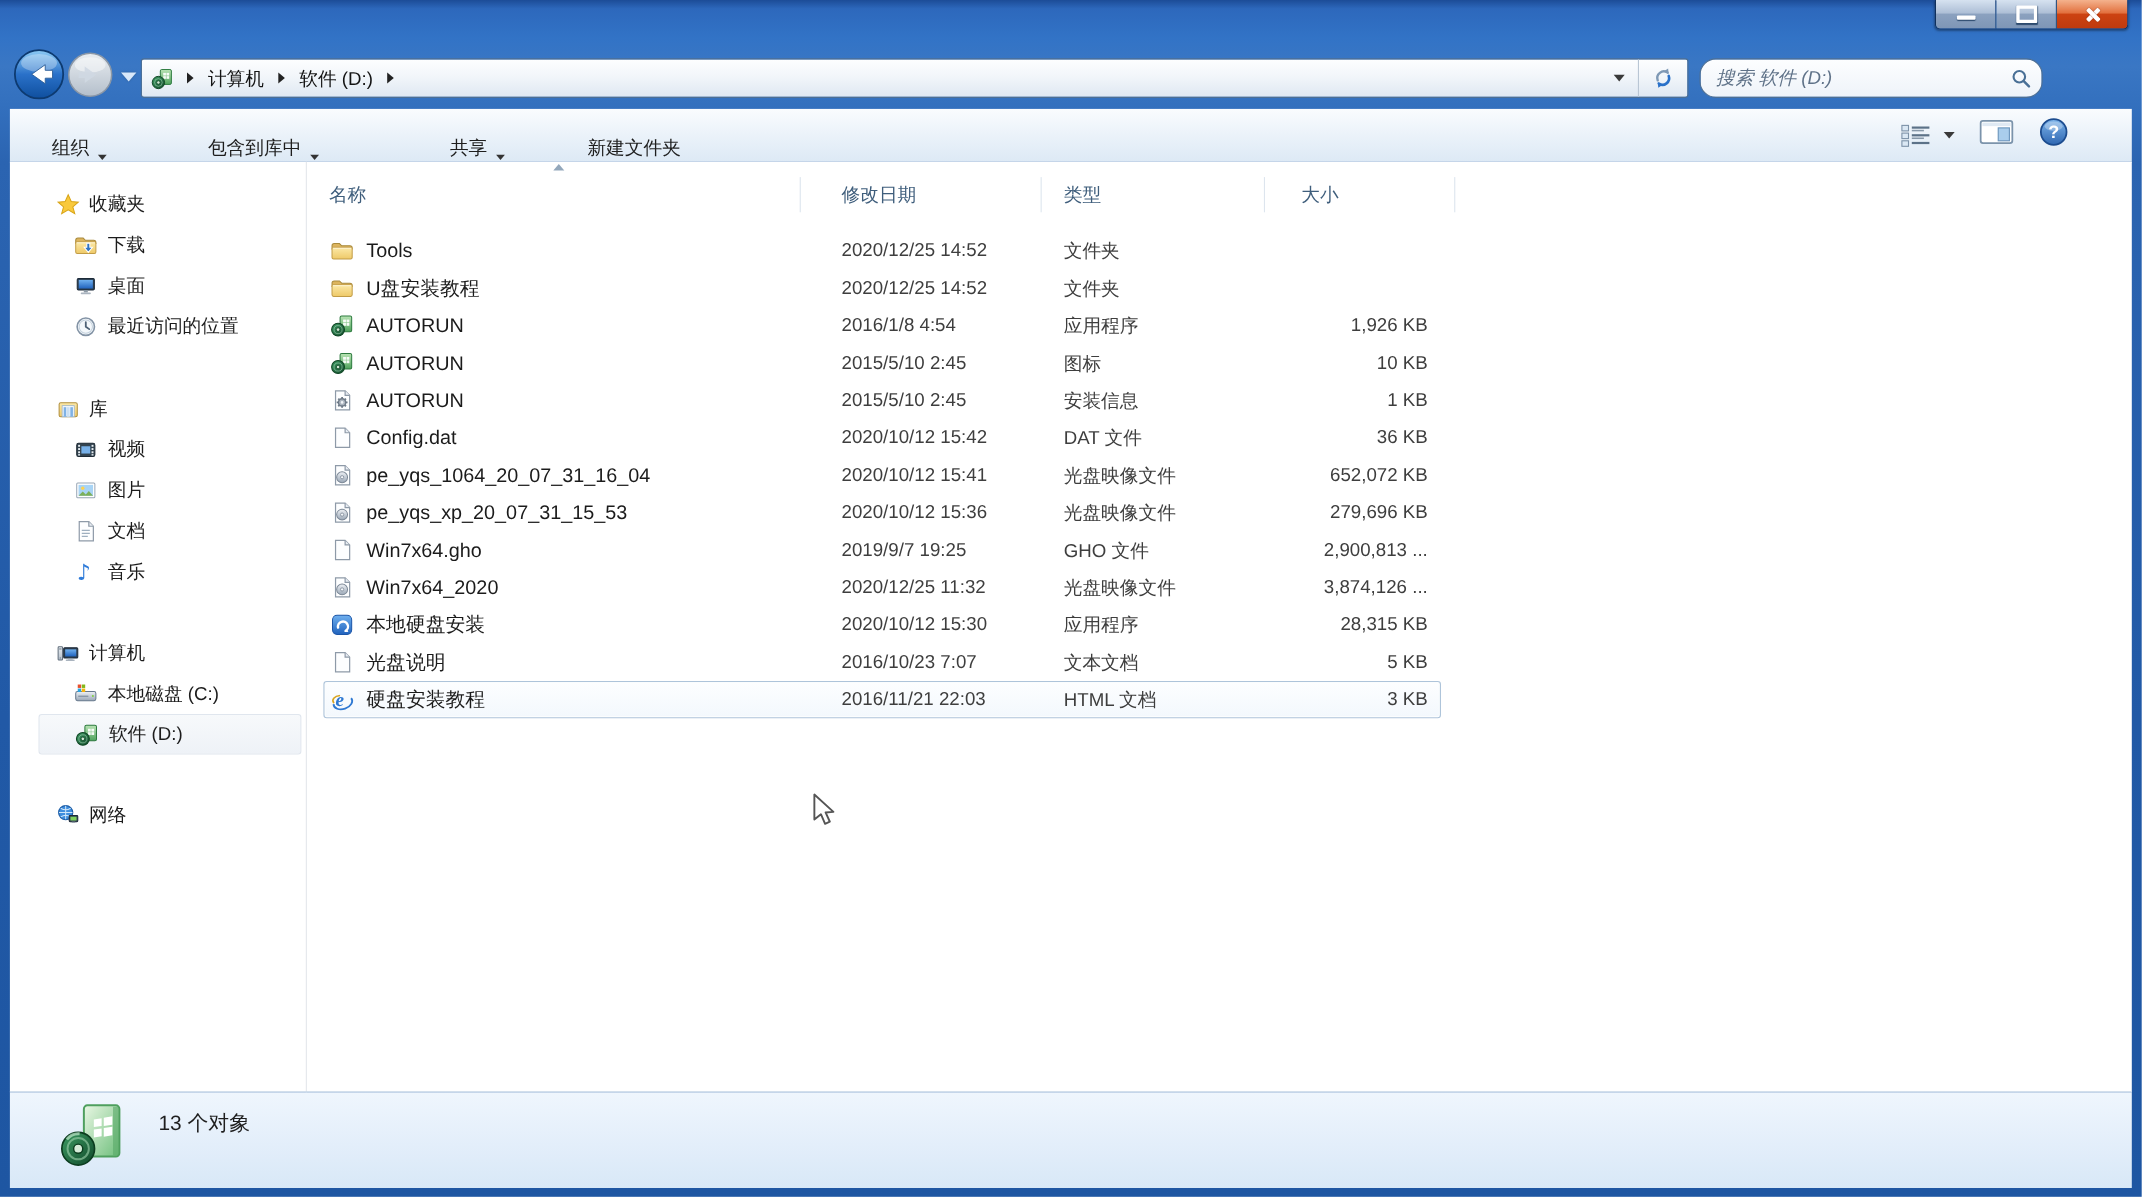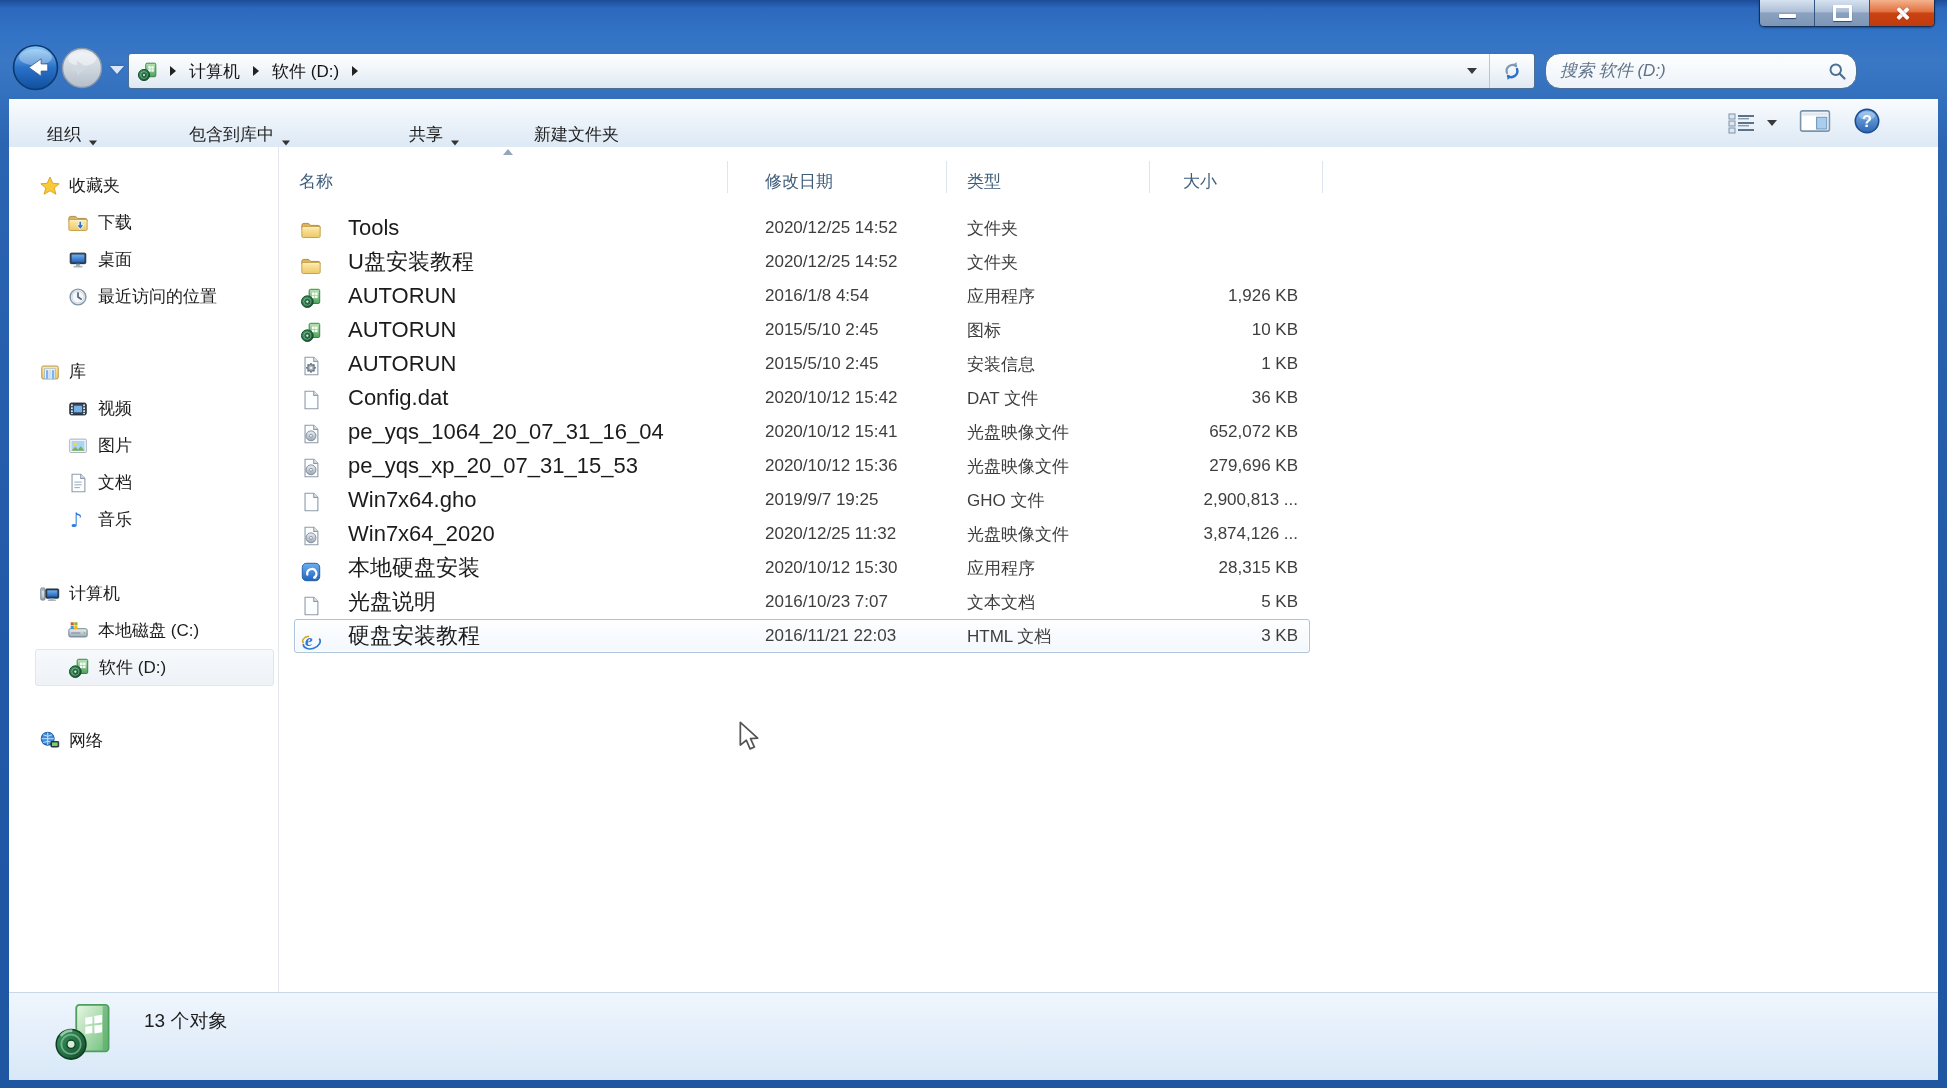--- a/index.html
+++ b/index.html
@@ -46,39 +46,39 @@
   .toolbar{position:absolute;top:99px;left:9px;right:9px;height:48px;
     background:linear-gradient(180deg,#fafcfe 0%,#ecf3fa 45%,#dde9f5 100%);
     border-bottom:1px solid #b9c9dc;}
   .tbtn{position:absolute;top:0;height:47px;display:flex;align-items:flex-end;gap:7px;font-size:17px;color:#1e1e1e;padding:0 8px;border-radius:3px;cursor:default;}
   .tbtn .caret-down{border-top-color:#333;transform:scale(.8);}
   .tool-right{position:absolute;top:0;height:47px;display:flex;align-items:center;}
   
   .main{position:absolute;top:147px;left:9px;right:9px;bottom:95px;background:#fff;display:flex;}
   .sidebar{width:270px;box-sizing:border-box;border-right:1px solid #e4e7ec;padding-top:20px;flex:0 0 270px;}
   .sb-section{margin-bottom:0;}
-  .sb-head{display:flex;align-items:center;gap:8px;height:37px;padding-left:30px;font-size:17px;color:#1c1c1c;cursor:default;}
+  .sb-head{display:flex;align-items:center;gap:8px;height:37px;padding-left:42px;font-size:17px;color:#1c1c1c;cursor:default;}
   .sb-item{display:flex;align-items:center;gap:9px;height:37px;padding-left:58px;font-size:17px;color:#1c1c1c;cursor:default;border-radius:3px;margin:0 4px 0 26px;padding-left:32px;}
   .sb-item.selected{background:linear-gradient(180deg,#f7f9fb,#eef2f7);border:1px solid #e0e6ee;height:35px;}
   .gap38{height:38px;} .gap37{height:37px;} .gap36{height:36px;}
   .filearea{flex:1 1 auto;position:relative;}
   
   .colheads{position:absolute;top:14px;left:0;right:0;height:32px;display:flex;font-size:17px;color:#3f5e7c;}
-  .ch{box-sizing:border-box;border-right:1px solid #dde5ee;display:flex;align-items:flex-end;position:relative;cursor:default;}
+  .ch{box-sizing:border-box;border-right:1px solid #dde5ee;display:flex;align-items:center;position:relative;cursor:default;}
   .ch-name{flex:0 0 449px;padding-left:20px;}
   .ch-date{flex:0 0 219px;padding-left:37px;}
   .ch-type{flex:0 0 203px;padding-left:20px;}
   .ch-size{flex:0 0 173px;padding-left:33px;}
   .ch-fill{flex:1 1 auto;border-right:none;}
   .sortmark{position:absolute;top:-12px;left:224px;width:0;height:0;border-bottom:6px solid #93a7bb;border-left:5px solid transparent;border-right:5px solid transparent;}
   
   .rows{position:absolute;top:64px;left:15px;}
   .frow{display:flex;align-items:center;height:34px;width:1016px;box-sizing:border-box;border:1px solid transparent;border-radius:3px;cursor:default;}
   .frow.selected{border-color:#aec4da;background:linear-gradient(180deg,#fdfeff,#f3f8fd);box-shadow:inset 0 0 0 1px #fbfdfe;}
-  .c-name{flex:0 0 433px;display:flex;align-items:flex-end;gap:26px;padding-left:5px;box-sizing:border-box;font-size:22px;color:#1b1b1b;white-space:nowrap;overflow:hidden;}
+  .c-name{flex:0 0 433px;display:flex;align-items:center;gap:11px;padding-left:5px;box-sizing:border-box;font-size:18px;color:#1b1b1b;white-space:nowrap;overflow:hidden;}
   .c-date{flex:0 0 219px;padding-left:37px;box-sizing:border-box;font-size:17px;color:#3e3e3e;white-space:nowrap;}
   .c-type{flex:0 0 203px;padding-left:20px;box-sizing:border-box;font-size:17px;color:#3e3e3e;white-space:nowrap;}
   .c-size{flex:0 0 160px;text-align:right;padding-right:12px;box-sizing:border-box;font-size:17px;color:#3e3e3e;white-space:nowrap;}
   .ic{width:22px;height:22px;flex:0 0 22px;}
   .ic20{width:21px;height:21px;flex:0 0 21px;}
   
   .statusbar{position:absolute;left:9px;right:9px;bottom:8px;height:87px;
     background:linear-gradient(180deg,#eff6fd 0%,#e3eefa 55%,#d8e8f7 100%);
     border-top:1px solid #c7d7e8;}
   .status-text{position:absolute;left:135px;top:15px;font-size:19px;color:#1e1e1e;}

